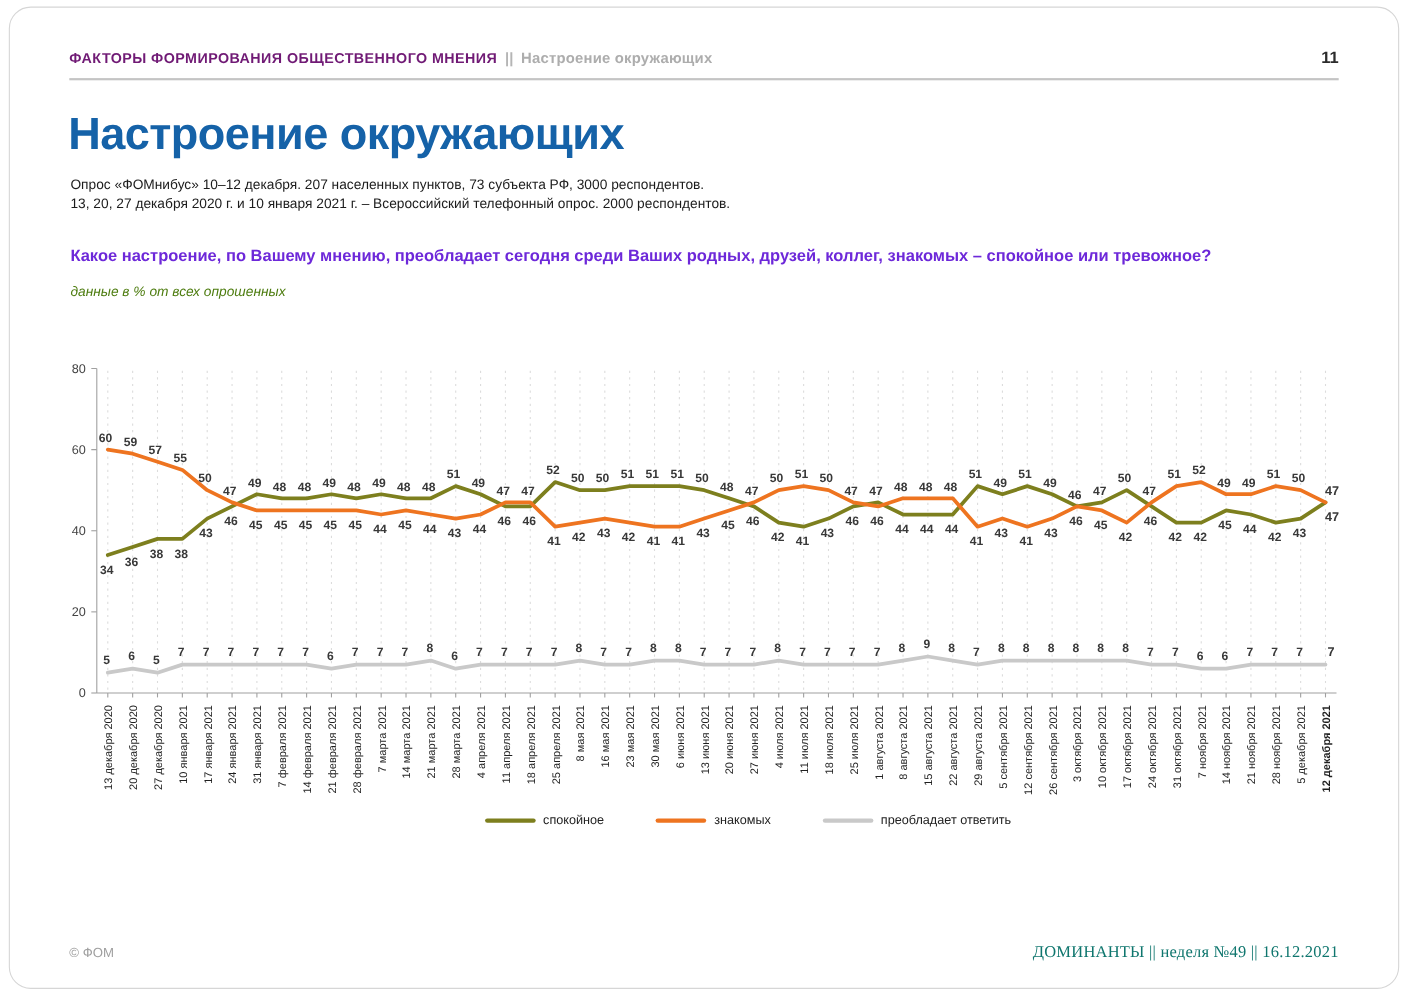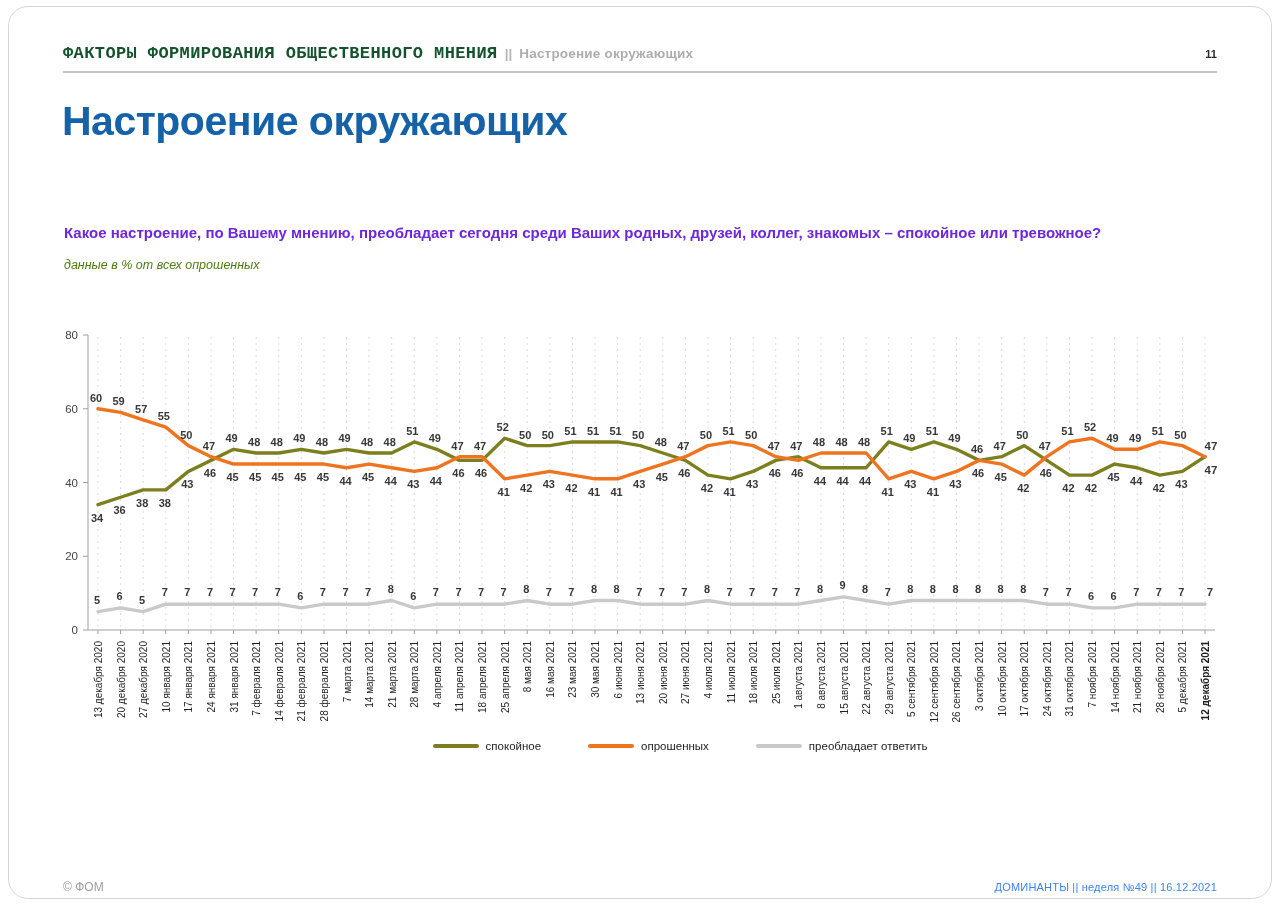--- a/index.html
+++ b/index.html
@@ -8,24 +8,24 @@
     font-family:"Liberation Sans","DejaVu Sans",sans-serif;overflow:hidden;
   }
   .page-frame{
     position:absolute;left:8px;top:6px;right:8px;bottom:6px;
     border:1px solid #d6d6d6;border-radius:20px;pointer-events:none;
   }
   .header{
     position:absolute;left:63px;right:63px;top:44px;height:20px;
     display:flex;align-items:baseline;
   }
-  .header-section{font-size:17px;font-weight:bold;color:#14532d;letter-spacing:.4px;font-family:Liberation Mono, monospace;}
+  .header-section{font-size:13px;font-weight:bold;color:#701a75;letter-spacing:.4px;}
   .header-sep{font-size:13.5px;font-weight:bold;color:#b5b5b5;margin:0 7px;}
   .header-subtitle{font-size:13.5px;font-weight:bold;color:#adadad;letter-spacing:.2px;}
-  .header-page{margin-left:auto;font-size:11px;font-weight:bold;color:#2b2b2b;}
+  .header-page{margin-left:auto;font-size:15px;font-weight:bold;color:#2b2b2b;}
   .header-rule{
     position:absolute;left:63px;right:63px;top:71px;height:0;
     border-top:2px solid #c4c4c4;
   }
   .page-title{
     position:absolute;left:62px;top:98px;
     font-size:41px;font-weight:bold;color:#1562a8;letter-spacing:-.5px;
   }
   .source-block{position:absolute;left:64px;top:160px;}
   .source-line{font-size:12.5px;color:#1c1c1c;line-height:17px;}
@@ -39,43 +39,45 @@
   }
   .chart-wrap{position:absolute;left:0;top:315px;width:1280px;height:420px;}
   .legend{
     position:absolute;left:0;top:740px;width:1280px;
     display:flex;justify-content:center;align-items:flex-end;gap:47px;padding-left:40px;
   }
   .legend-item{display:flex;align-items:center;gap:7px;}
   .legend-swatch{width:46px;height:4px;border-radius:2px;}
   .legend-label{font-size:11.5px;color:#222222;}
   .footer{
-    position:absolute;left:63px;right:63px;top:880px;height:18px;
+    position:absolute;left:63px;right:63px;top:858px;height:18px;
     display:flex;align-items:baseline;justify-content:space-between;
   }
   .footer-left{font-size:12px;color:#9e9e9e;}
-  .footer-right{margin-left:auto;font-size:11px;color:#3b82f6;letter-spacing:.2px;}
+  .footer-right{margin-left:auto;font-size:15px;color:#0f766e;letter-spacing:.2px;font-family:Liberation Serif, serif;}
   svg text{font-family:"Liberation Sans","DejaVu Sans",sans-serif;}
 </style>
 </head>
 <body>
 
 <div class="page-frame"></div>
 
 <div class="header">
   <span class="header-section">ФАКТОРЫ ФОРМИРОВАНИЯ ОБЩЕСТВЕННОГО МНЕНИЯ</span>
   <span class="header-sep">||</span>
   <span class="header-subtitle">Настроение окружающих</span>
   <span class="header-page">11</span>
 </div>
 <div class="header-rule"></div>
 
 <div class="page-title">Настроение окружающих</div>
 
 <div class="source-block">
+  <div class="source-line">Опрос «ФОМнибус» 10–12 декабря. 207 населенных пунктов, 73 субъекта РФ, 3000 респондентов.</div>
+  <div class="source-line">13, 20, 27 декабря 2020 г. и 10 января 2021 г. – Всероссийский телефонный опрос. 2000 респондентов.</div>
 </div>
 
 <div class="question">Какое настроение, по Вашему мнению, преобладает сегодня среди Ваших родных, друзей, коллег, знакомых – спокойное или тревожное?</div>
 <div class="note">данные в % от всех опрошенных</div>
 
 <div class="chart-wrap">
   <svg width="1280" height="420" viewBox="0 0 1280 420">
       <line x1="98" y1="22" x2="98" y2="314" stroke="#dcdcdc" stroke-width="1" stroke-dasharray="2,4"></line>
       <line x1="120.59183673469389" y1="22" x2="120.59183673469389" y2="314" stroke="#dcdcdc" stroke-width="1" stroke-dasharray="2,4"></line>
       <line x1="143.18367346938777" y1="22" x2="143.18367346938777" y2="314" stroke="#dcdcdc" stroke-width="1" stroke-dasharray="2,4"></line>
@@ -394,21 +396,21 @@
     </svg>
 </div>
 
 <div class="legend">
   <div class="legend-item">
     <span class="legend-swatch" style="background: rgb(125, 127, 30);"></span>
     <span class="legend-label">спокойное</span>
   </div>
   <div class="legend-item">
     <span class="legend-swatch" style="background: rgb(238, 116, 32);"></span>
-    <span class="legend-label">опрошенных</span>
+    <span class="legend-label">знакомых</span>
   </div>
   <div class="legend-item">
     <span class="legend-swatch" style="background: rgb(201, 201, 201);"></span>
     <span class="legend-label">преобладает ответить</span>
   </div>
 </div>
 
 <div class="footer">
   <span class="footer-left">© ФОМ</span>
   <span class="footer-right">ДОМИНАНТЫ  ||  неделя №49 || 16.12.2021</span>

